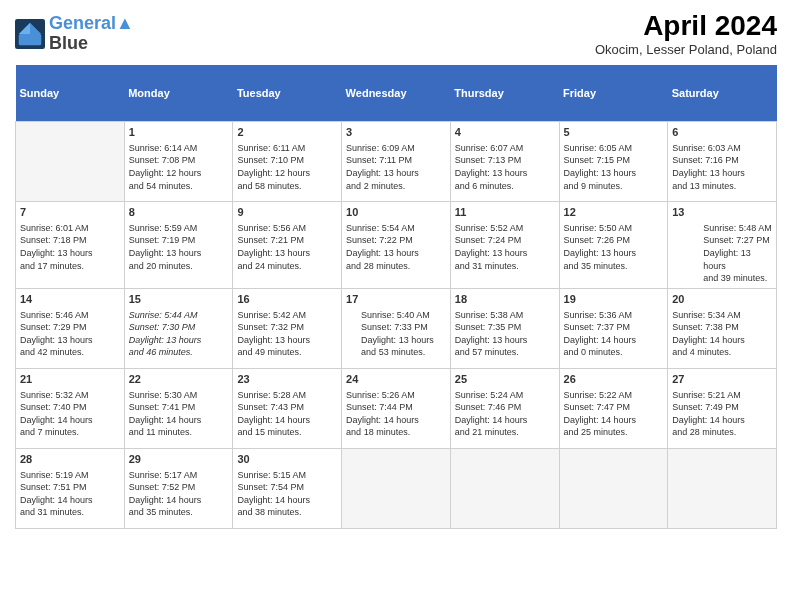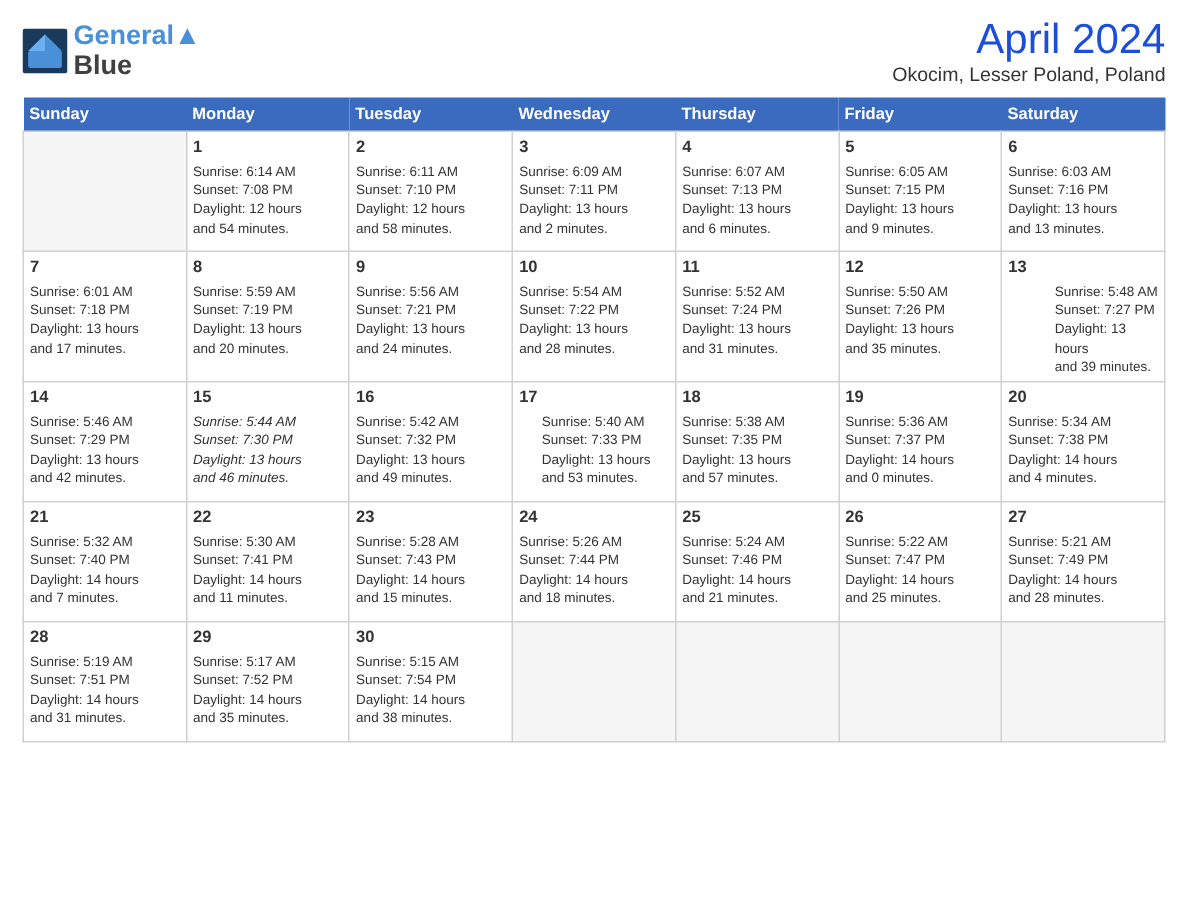--- a/index.html
+++ b/index.html
@@ -36,36 +36,36 @@
     .logo-icon {
       width: 30px;
       height: 30px;
       margin-right: 4px;
     }
     .title-block {
       text-align: right;
     }
     .month-title {
       font-size: 28px;
-      font-weight: normal;
-      color: #1d4ed8;
+      font-weight: bold;
+      color: #000000;
     }
     .subtitle {
       font-size: 13px;
       color: #333;
     }
     table {
       width: 100%;
       border-collapse: collapse;
       font-size: 10px;
     }
     thead th {
       background: #3a6bbf;
       color: #fff;
-      padding: 5px 4px;
+      padding: 22px 4px;
       text-align: left;
       font-size: 11px;
       font-weight: bold;
     }
     td {
       border: 1px solid #d0d0d0;
       vertical-align: top;
       padding: 3px 4px;
       width: calc(100% / 7);
       height: 80px;

